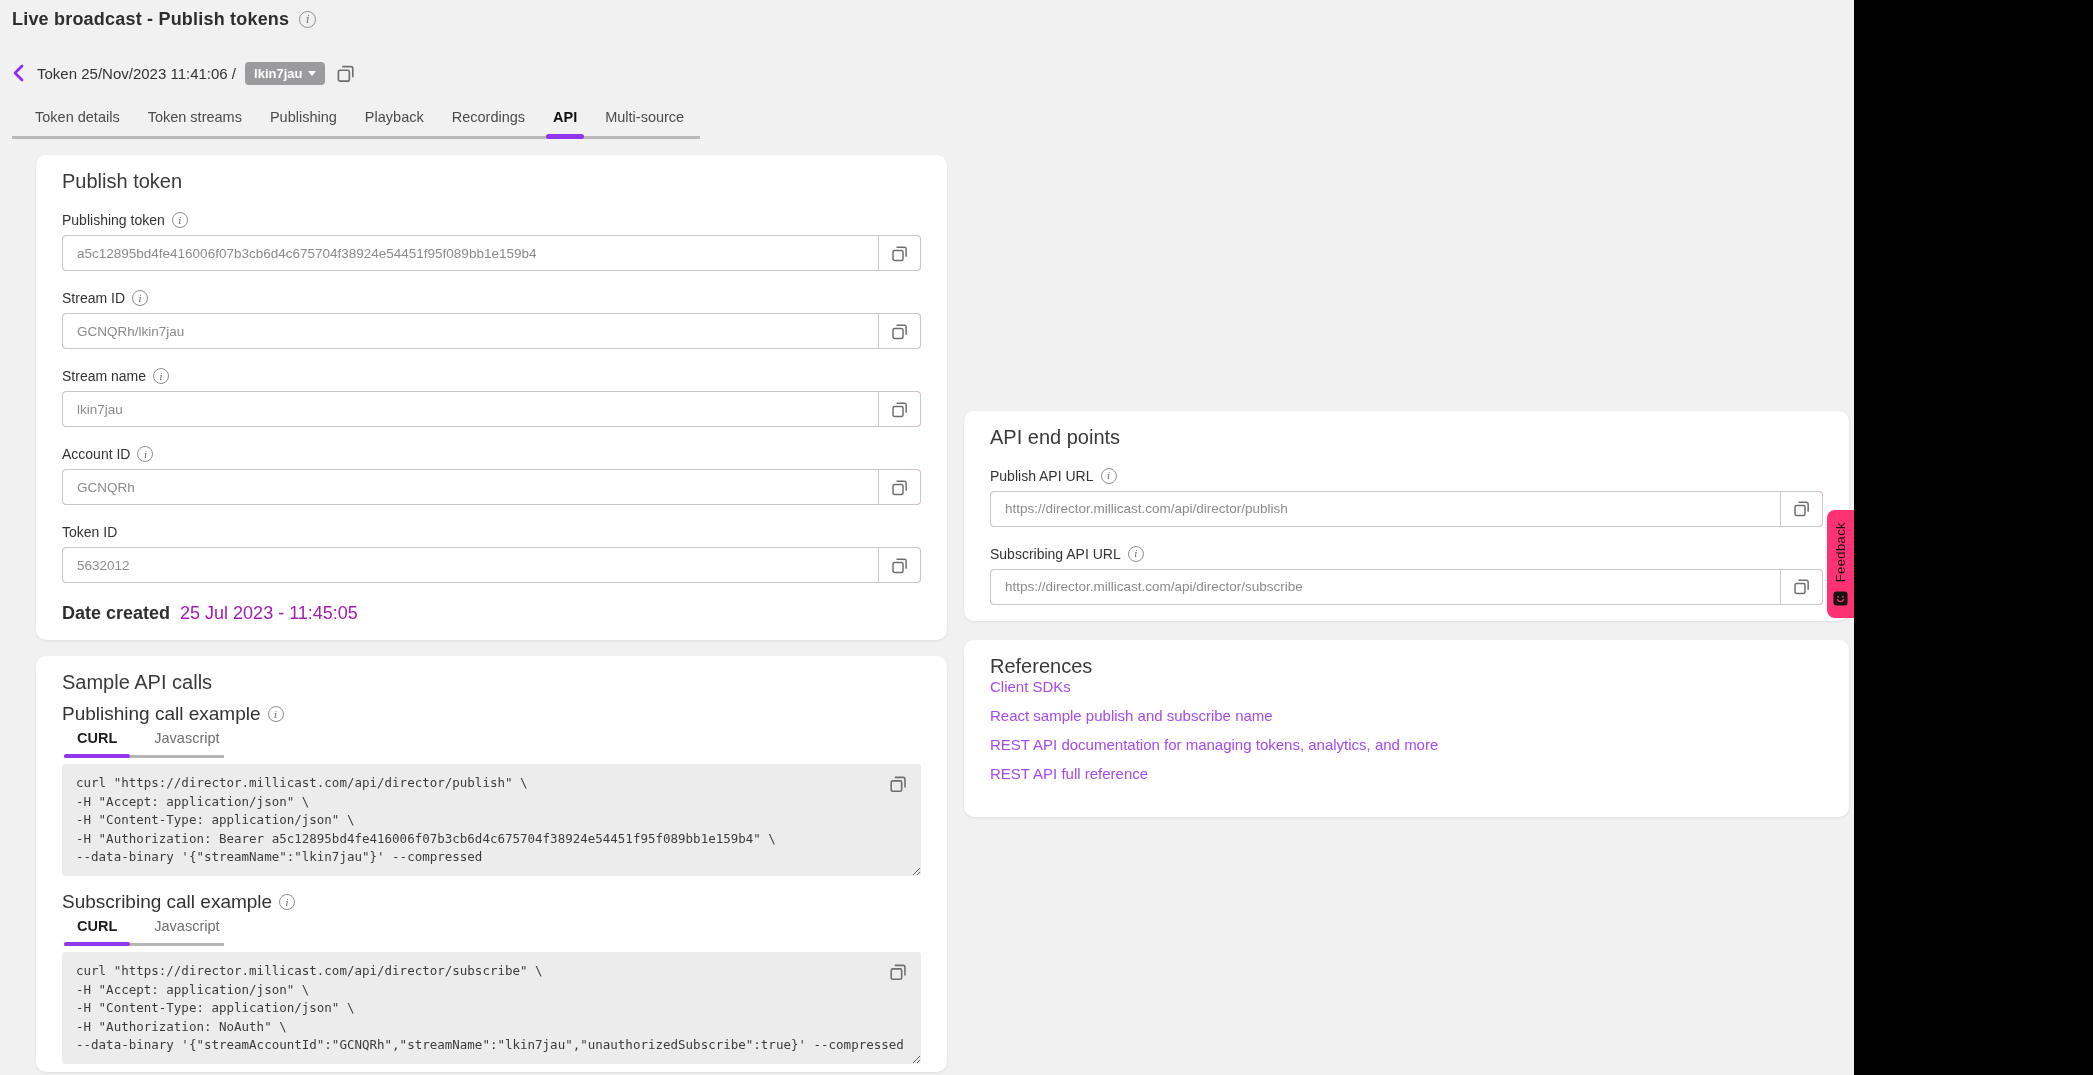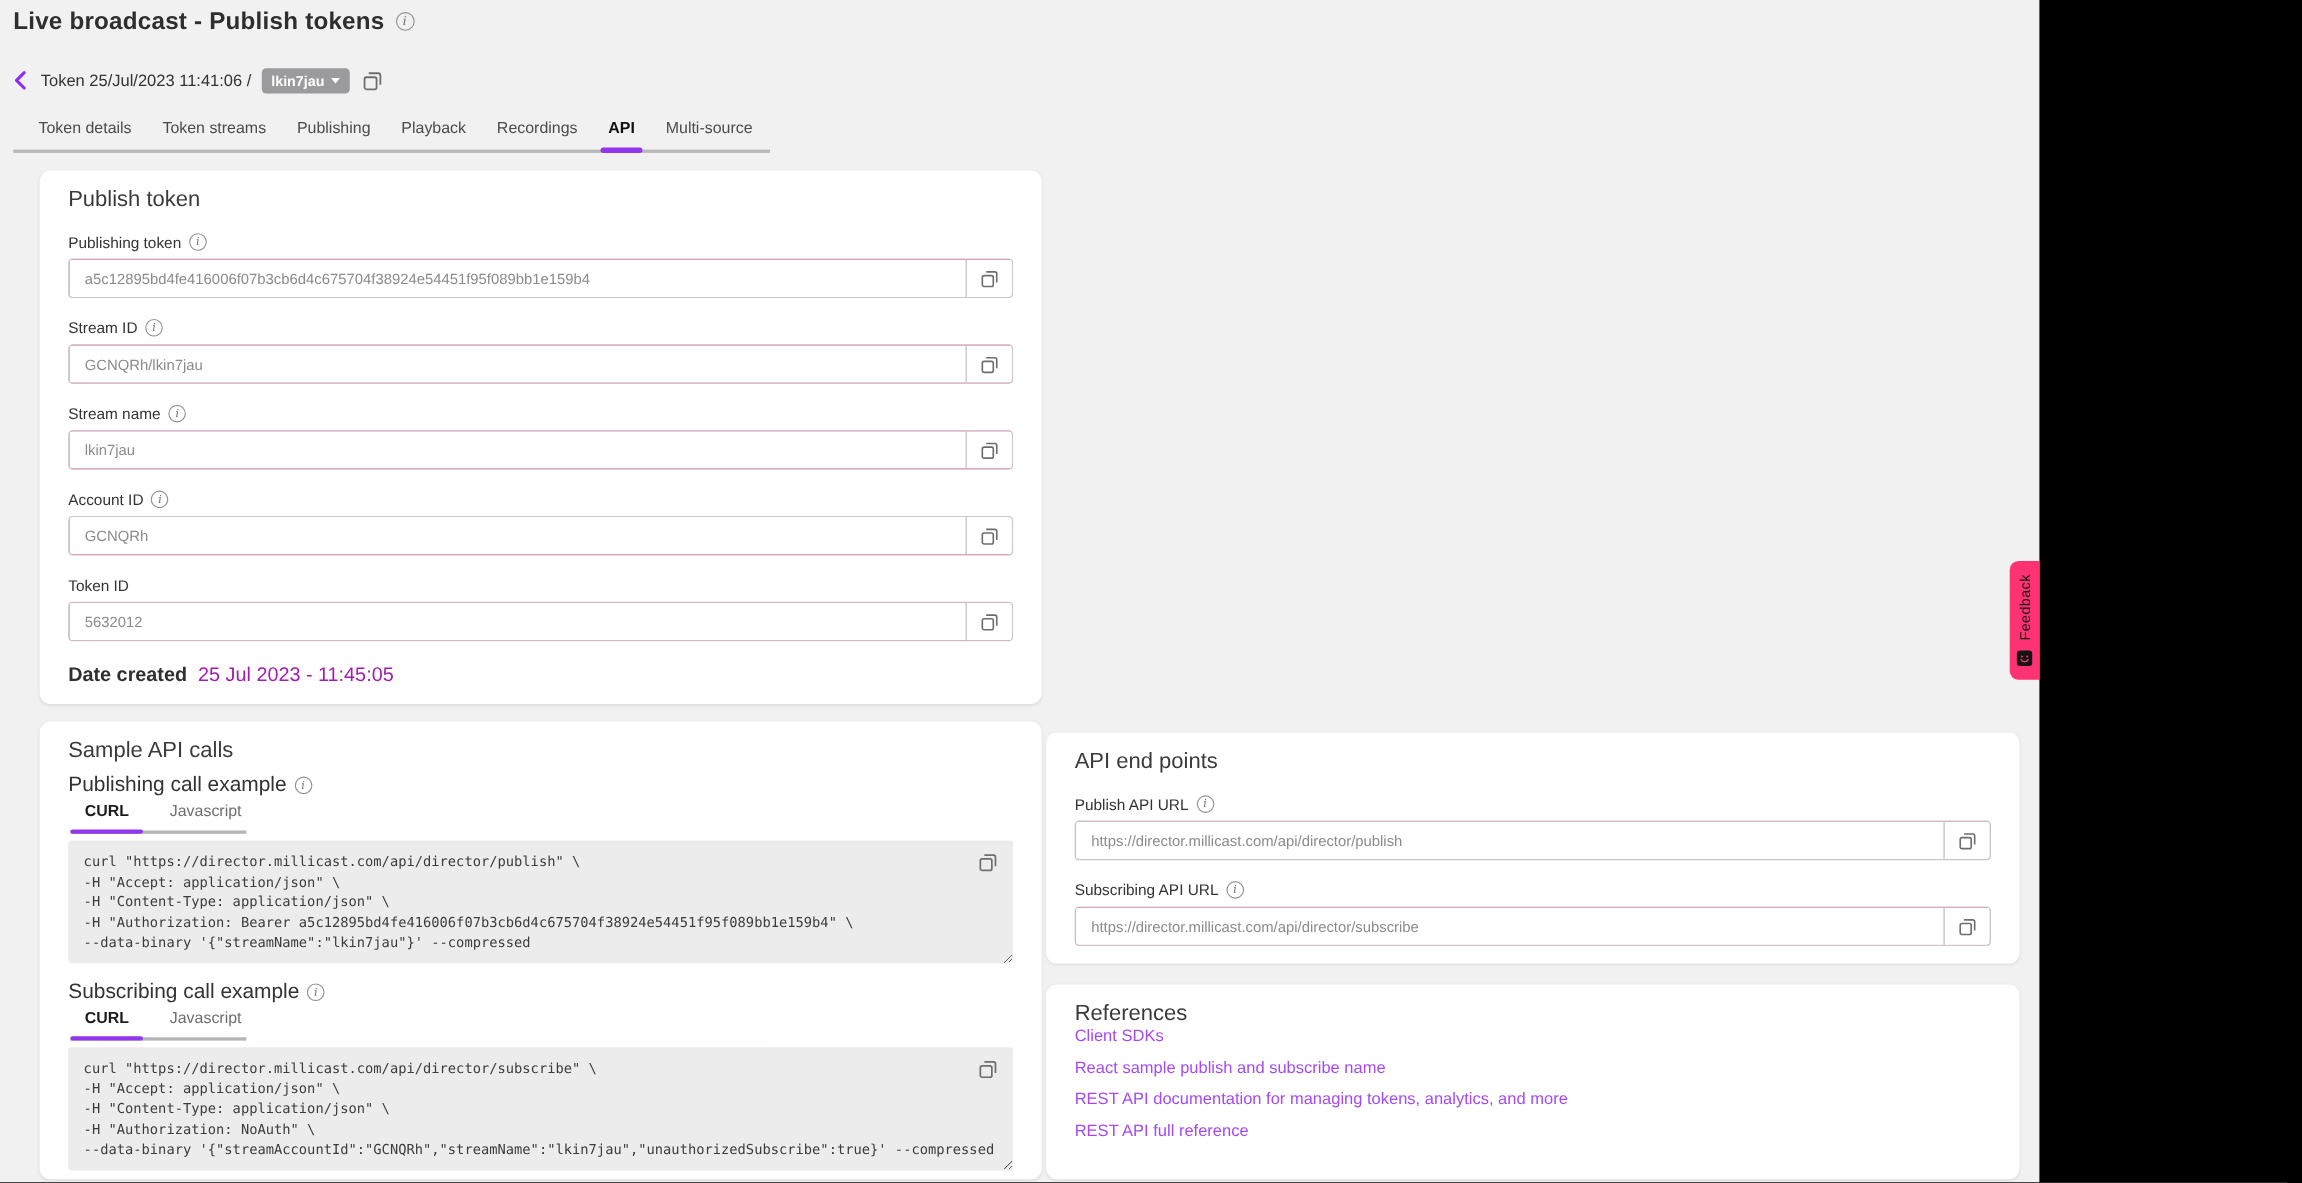--- a/index.html
+++ b/index.html
@@ -5,21 +5,21 @@
   * { box-sizing: border-box; margin: 0; padding: 0; }
   html,body { width: 2093px; height: 1075px; background: #000; }
   body { font-family: "Liberation Sans", sans-serif; }
 
   .screen { position: relative; width: 2093px; height: 1075px; background: #000; overflow: hidden; }
   .content { position: absolute; left: 0; top: 0; width: 1854px; height: 1075px; background: #f1f1f2; overflow: hidden; }
   .black-panel { position: absolute; right: 0; top: 0; width: 239px; height: 1075px; background: #000; }
 
   
   .page-header { display: flex; align-items: center; gap: 10px; padding: 7px 0 0 12px; height: 31px; }
-  .page-title { font-size: 22px; font-weight: 600; color: #2e2e2e; letter-spacing: .2px; }
+  .page-title { font-size: 18px; font-weight: 600; color: #2e2e2e; letter-spacing: .2px; }
 
   .info-icon { display: inline-flex; align-items: center; justify-content: center;
                width: 16px; height: 16px; border: 1.3px solid #8f8f8f; border-radius: 50%;
                color: #6f6f6f; font-family: "DejaVu Serif", serif; font-size: 10px; font-style: italic;
                flex: 0 0 auto; background: transparent; cursor: pointer; }
   .info-icon::before { content: "i"; }
   .info-icon.lg { width: 17px; height: 17px; font-size: 11px; }
 
   
   .breadcrumb { display: flex; align-items: center; gap: 9px; margin: 30px 0 0 10px; height: 24px; }
@@ -33,21 +33,21 @@
   
   .tabbar { position: relative; display: flex; align-items: center; gap: 28px;
             margin: 22px 0 0 12px; width: 688px; padding: 0 0 9px 23px; border-bottom: 3px solid #b9b9b9; }
   .tab { font-size: 14.5px; color: #4b4b4b; cursor: pointer; white-space: nowrap; }
   .tab.active { color: #111; font-weight: 700; position: relative; }
   .tab.active::after { content: ""; position: absolute; left: -7px; right: -7px; bottom: -14px;
                        height: 5px; border-radius: 3px; background: #9136ec; }
   .tab-separator { width: 1px; height: 20px; background: #d2d2d2; margin-left: 4px; }
 
   
-  .columns { display: flex; gap: 4px; margin: 16px 0 0 20px; align-items: flex-end; padding-left: 16px; }
+  .columns { display: flex; gap: 17px; margin: 16px 0 0 20px; align-items: center; padding-left: 16px; }
   .col-left  { width: 911px; display: flex; flex-direction: column; gap: 16px; }
   .col-right { width: 885px; display: flex; flex-direction: column; gap: 19px; }
   .card { background: #fff; border-radius: 10px; box-shadow: 0 1px 3px rgba(0,0,0,.08); padding: 14px 26px 16px 26px; }
   .card-heading { font-size: 20px; font-weight: 500; color: #3a3a3a; line-height: 24px; }
 
   
   .field { margin-top: 17px; }
   .field-label { display: flex; align-items: center; gap: 7px; font-size: 14px; color: #333; height: 20px; }
   .field-input { margin-top: 5px; display: flex; align-items: stretch; height: 36px;
                  border: 1px solid #c8c8c8; border-radius: 4px; background: #ec4899; overflow: hidden; }
@@ -97,21 +97,21 @@
       <span class="page-title">Live broadcast - Publish tokens</span>
       <span class="info-icon lg"></span>
     </div>
 
     <div class="breadcrumb">
       <span class="back-chevron">
         <svg width="18" height="20" viewBox="0 0 18 20">
             <polyline points="12,3 5,10 12,17" fill="none" stroke="#8f2bf0" stroke-width="2.8" stroke-linecap="round" stroke-linejoin="round"></polyline>
           </svg>
       </span>
-      <span class="crumb-text">Token 25/Jul/2023 11:41:06 /</span>
+      <span class="crumb-text">Token 25/Nov/2023 11:41:06 /</span>
       <span class="badge">
         <span>lkin7jau</span>
         <span class="caret"></span>
       </span>
       <button class="icon-btn">
         <svg width="23" height="23" viewBox="0 0 24 24">
             <path d="M8.6 4.8h9a2 2 0 0 1 2 2v9" fill="none" stroke="#6e6e6e" stroke-width="1.7"></path>
             <rect x="4.6" y="8.6" width="11.4" height="11.4" rx="1.8" fill="none" stroke="#6e6e6e" stroke-width="1.7"></rect>
           </svg>
       </button>

